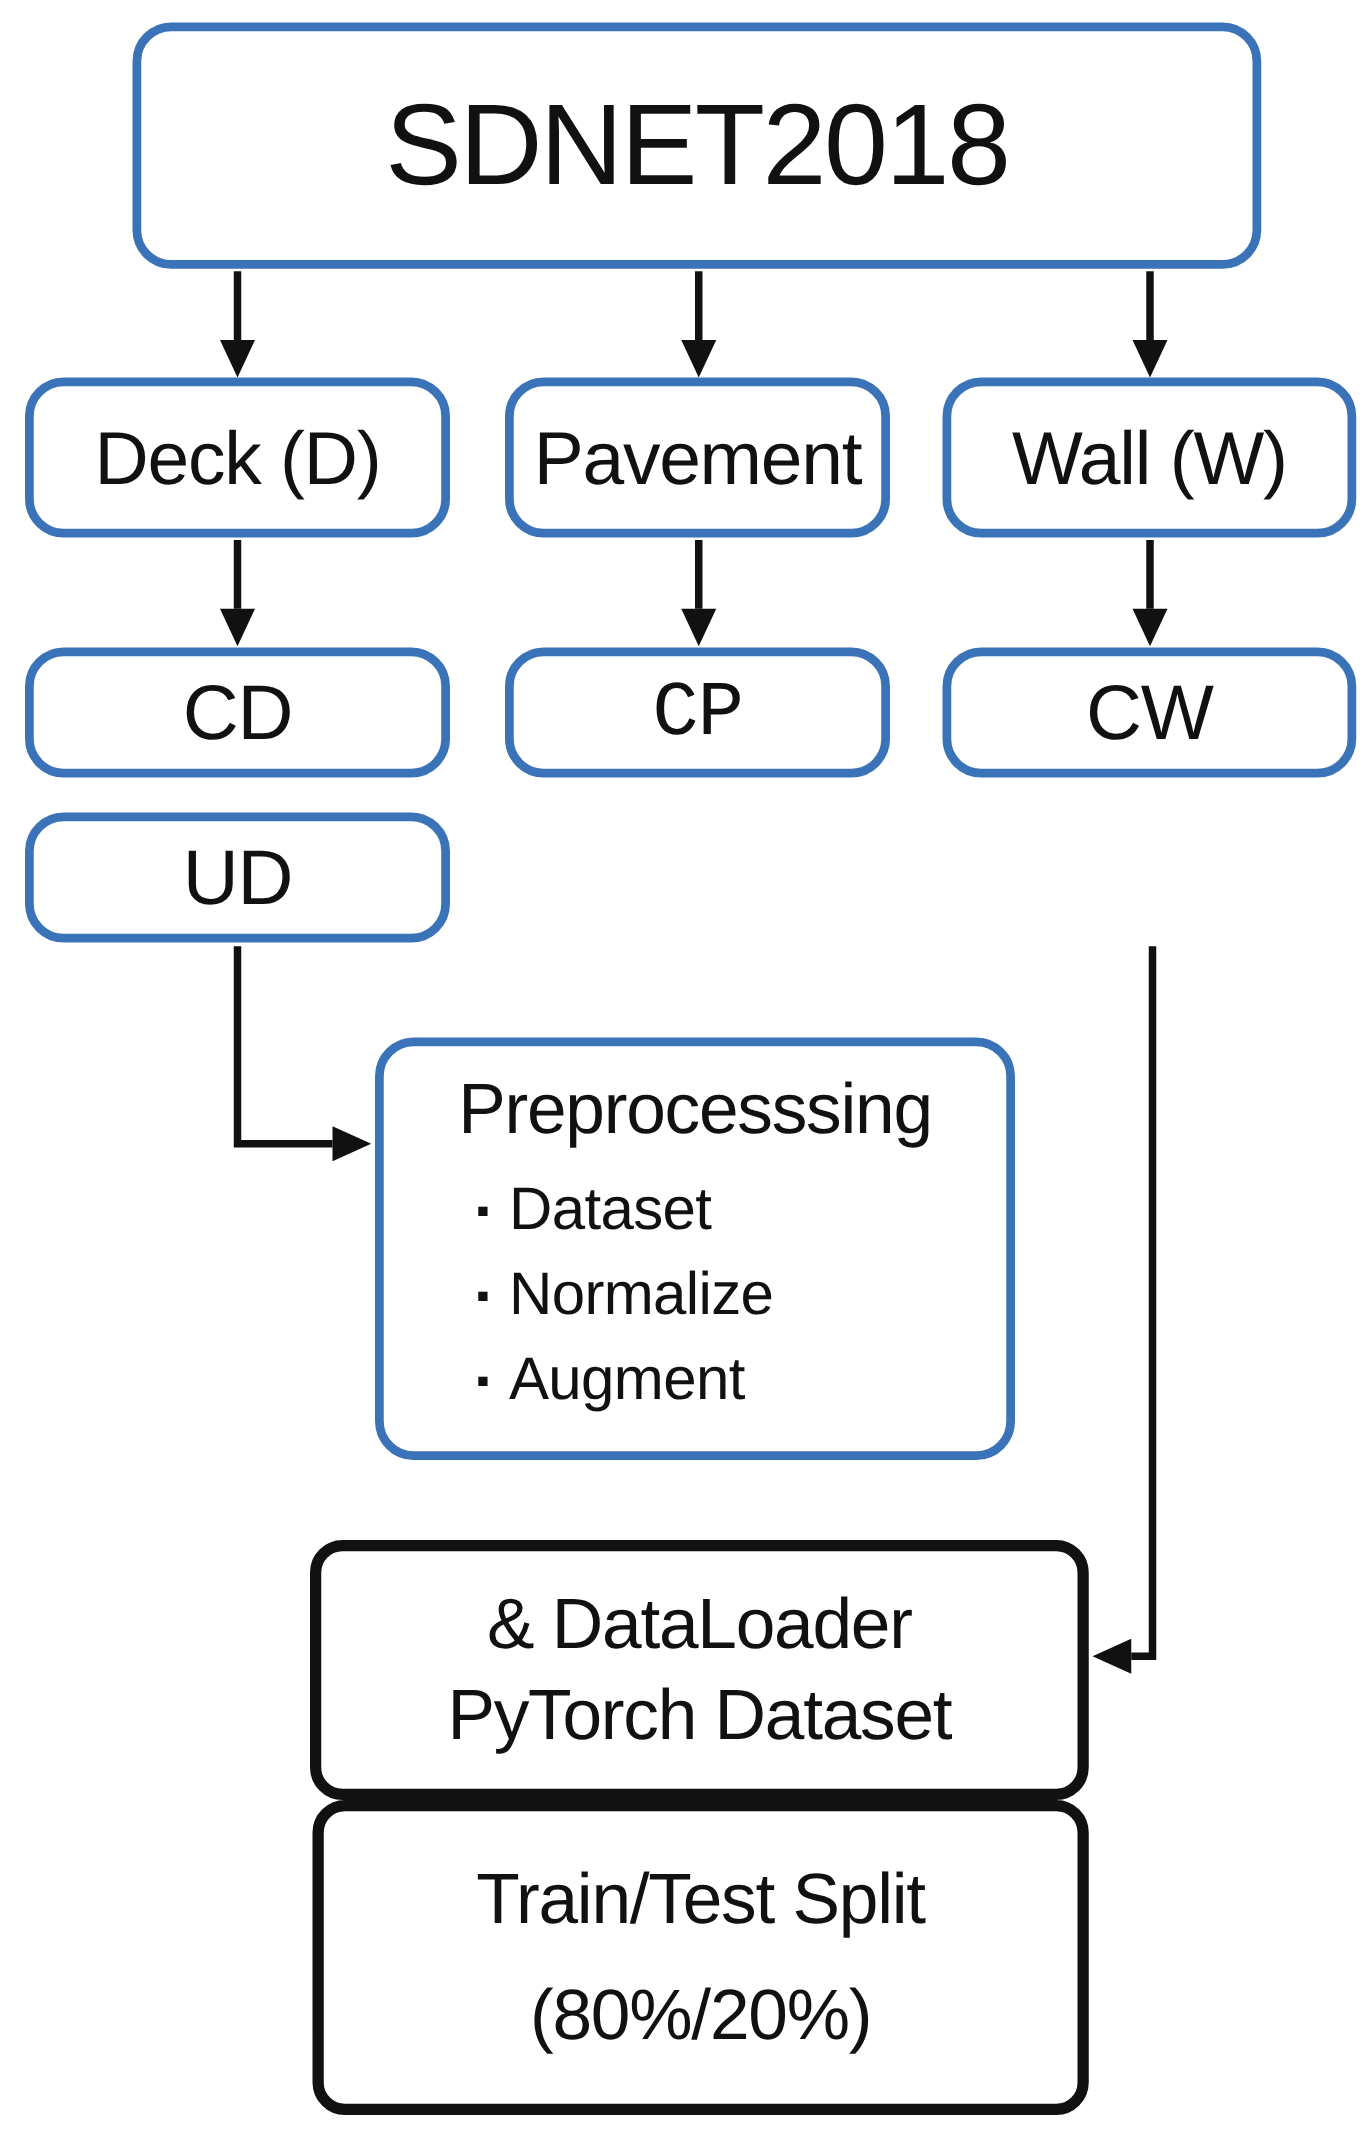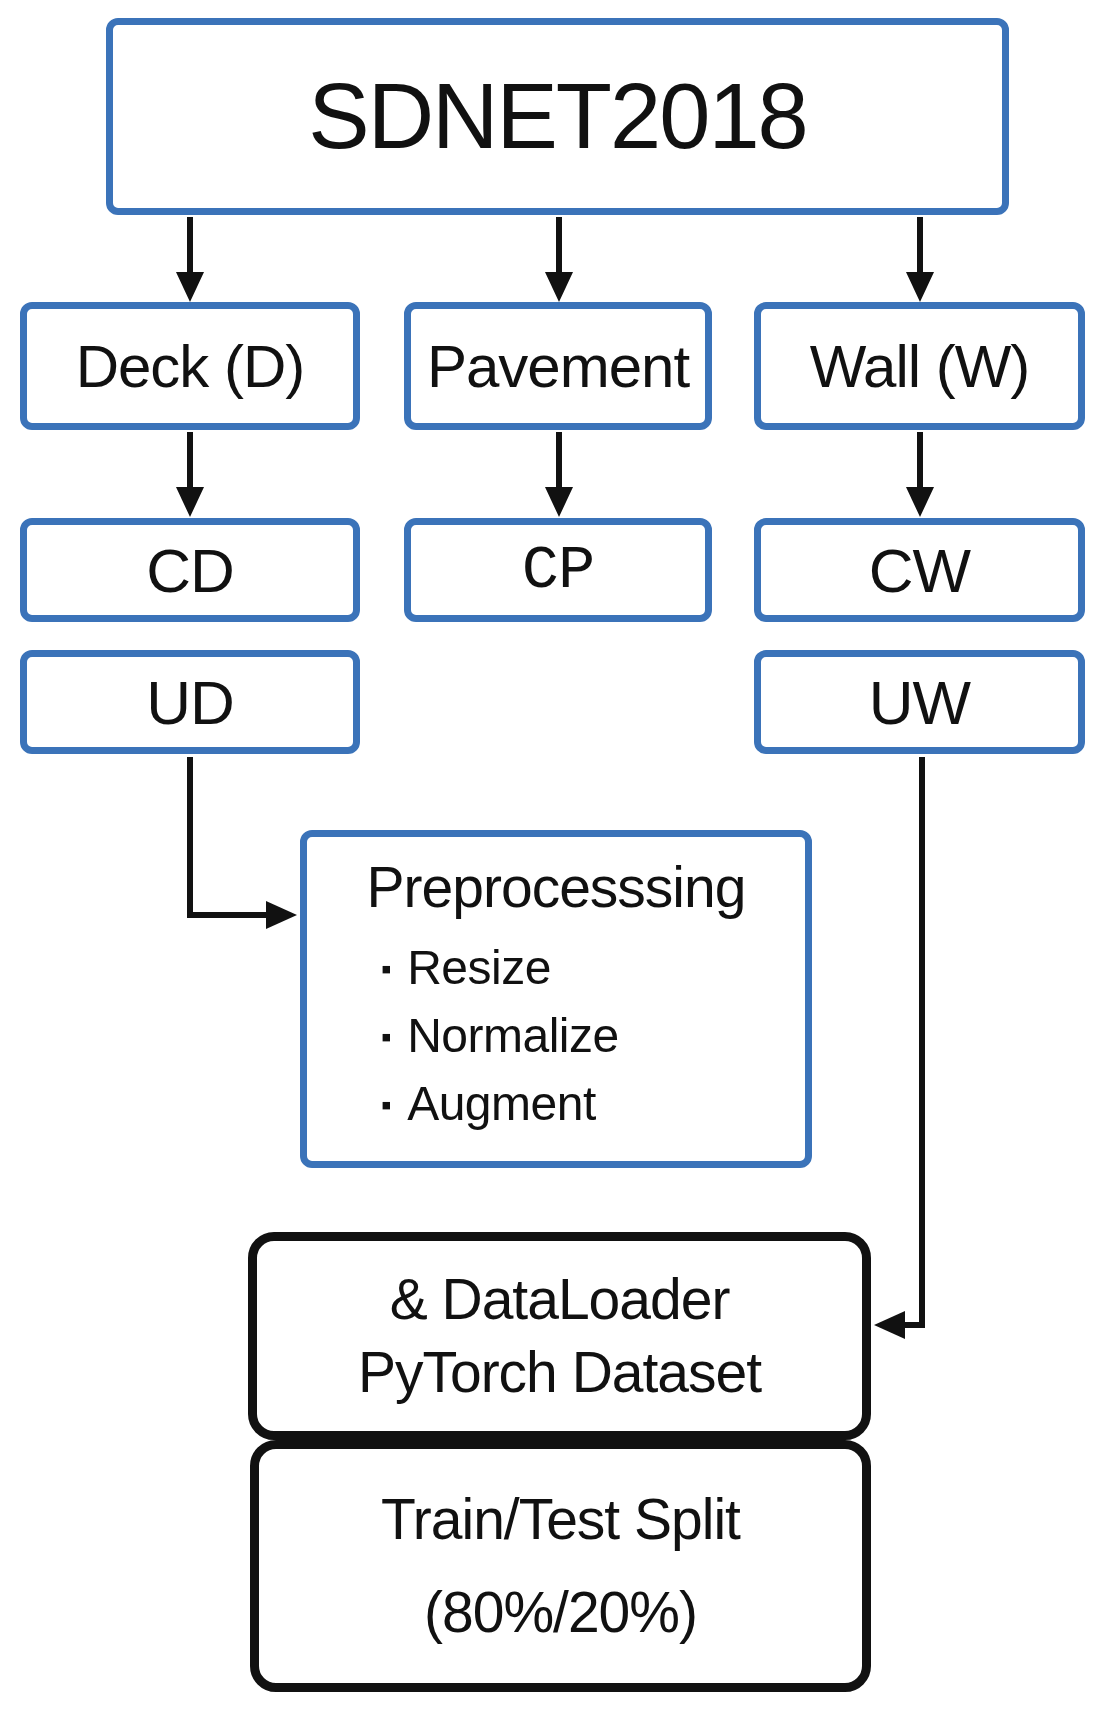--- a/index.html
+++ b/index.html
@@ -35,21 +35,21 @@
     position: absolute;
     box-sizing: border-box;
     background: #ffffff;
     display: flex;
     align-items: center;
     justify-content: center;
     text-align: center;
   }
   .blue {
     border: 7px solid var(--box-border-blue);
-    border-radius: 12px;
+    border-radius: 31px;
   }
   .black {
     border: 9px solid var(--box-border-black);
     border-radius: 26px;
   }
   .root-label {
     font-size: 92px;
     letter-spacing: -2px;
     white-space: nowrap;
   }
@@ -151,30 +151,27 @@
   <div class="box blue" style="left:404px; top:518px; width:308px; height:104px;font-family:Liberation Mono, monospace;">
     <span class="code-label">CP</span>
   </div>
   <div class="box blue" style="left:20px; top:650px; width:340px; height:104px;">
     <span class="code-label">UD</span>
   </div>
 
   <div class="box blue" style="left:754px; top:518px; width:331px; height:104px;">
     <span class="code-label">CW</span>
   </div>
-  <div class="box blue" style="left:754px; top:650px; width:331px; height:104px;">
-    <span class="code-label">UW</span>
-  </div>
 
   <div class="box blue prep" style="left:300px; top:830px; width:512px; height:338px;">
     <div class="prep-title">Preprocesssing</div>
     <div class="prep-list">
       <div class="prep-item">
         <span class="bullet">▪</span>
-        <span>Resize</span>
+        <span>Dataset</span>
       </div>
       <div class="prep-item">
         <span class="bullet">▪</span>
         <span>Normalize</span>
       </div>
       <div class="prep-item">
         <span class="bullet">▪</span>
         <span>Augment</span>
       </div>
     </div>

